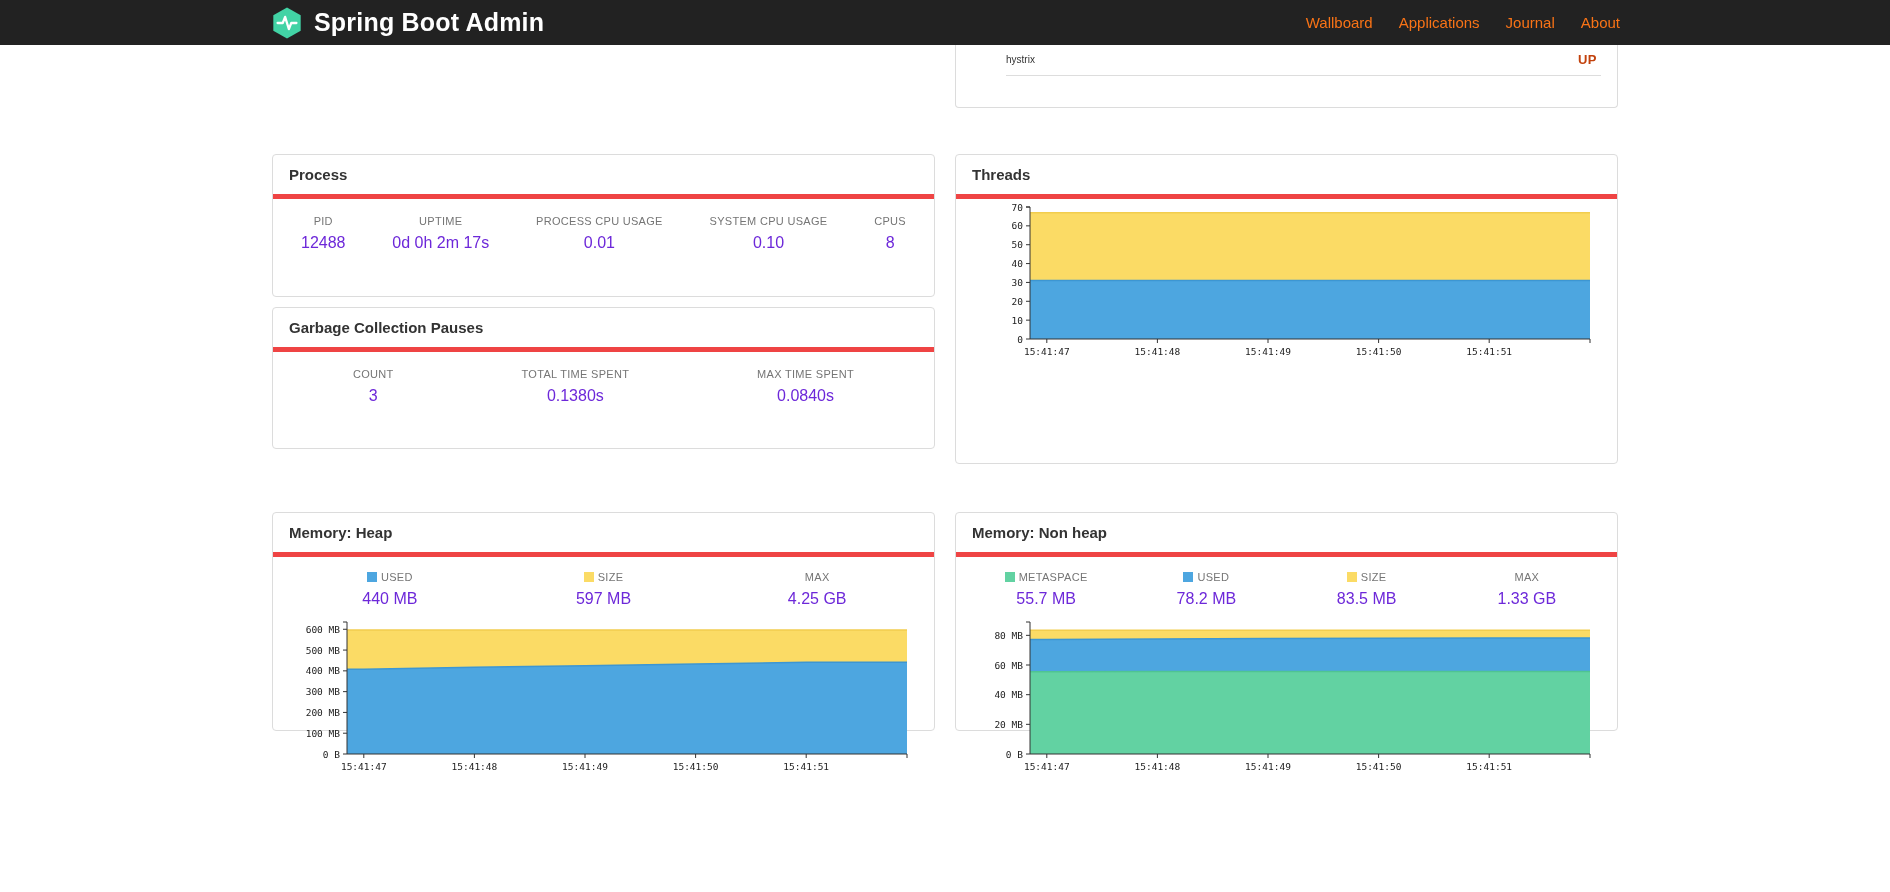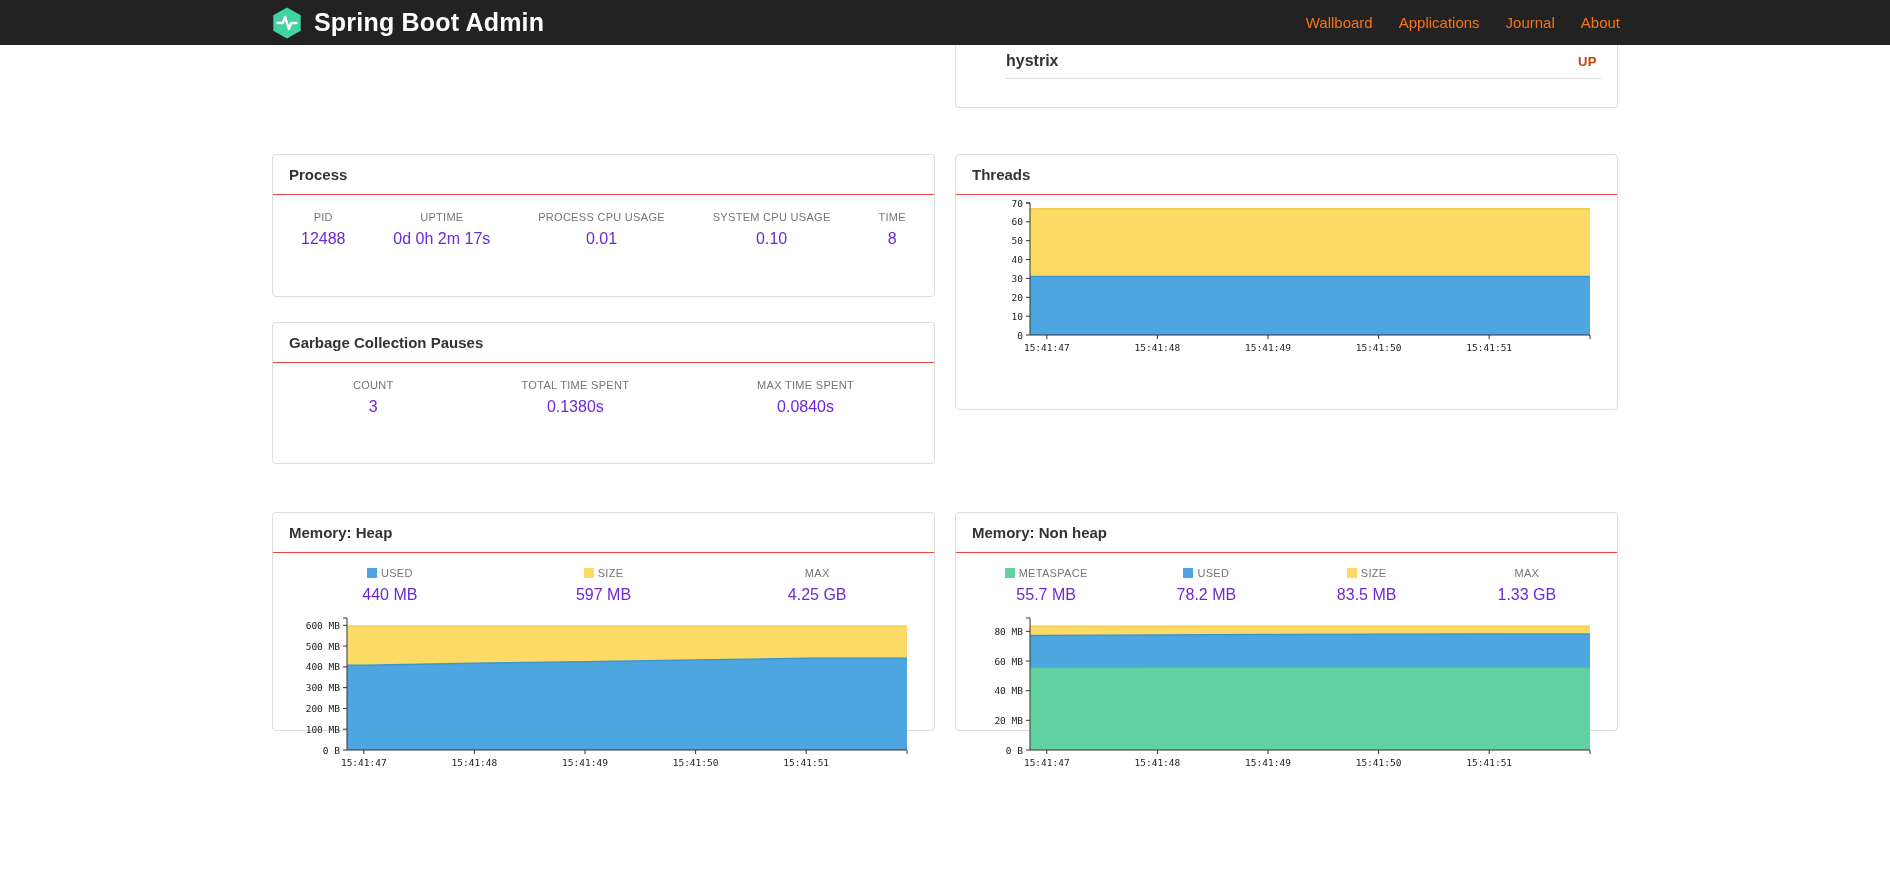--- a/index.html
+++ b/index.html
@@ -19,31 +19,31 @@
   
   .container { width: 1346px; margin: 0 auto; }
   .row { display: flex; gap: 20px; }
   .col { width: 663px; flex: 0 0 663px; }
   .row1 { margin-top: 46px; }
   .row2 { margin-top: 48px; }
 
   
   .card { background: #fff; border: 1px solid #dcdcdc; border-radius: 4px; width: 663px; }
   .card-header { padding: 11px 16px; font-size: 15px; font-weight: 700; color: #333;
-    border-bottom: 1px solid #ef4444; }
+    border-bottom: 5px solid #ef4444; }
   .partial-card { height: 63px; border-top: none; border-radius: 0 0 4px 4px; }
   .process-card { height: 143px; }
-  .gc-card { height: 142px; margin-top: 25px; }
-  .threads-card { height: 256px; }
+  .gc-card { height: 142px; margin-top: 10px; }
+  .threads-card { height: 310px; }
   .mem-card { height: 219px; }
 
   
   .health-row { display: flex; justify-content: space-between; align-items: center;
     margin: 0 16px 0 50px; padding: 7px 4px 8px 0; border-bottom: 1px solid #ddd; }
-  .health-name { font-size: 16px; font-weight: 700; color: #333; }
+  .health-name { font-size: 10px; font-weight: 400; color: #333; }
   .health-status { font-size: 13px; font-weight: 700; letter-spacing: 0.5px; }
 
   
   .metric-row { display: flex; justify-content: space-between; padding: 16px 28px 0; text-align: center; }
   .metric-row.gc { padding: 16px 80px 0; }
   .legend-row { display: flex; padding: 14px 10px 6px; text-align: center; }
   .legend-row .metric { flex: 1; }
   .m-label { font-size: 11px; color: #757575; letter-spacing: 0.3px; margin-bottom: 7px; white-space: nowrap; }
   .m-value { font-size: 16px; color: #6d28d9; white-space: nowrap; }
   .swatch { display: inline-block; width: 10px; height: 10px; margin-right: 4px; vertical-align: -1px; }
@@ -104,21 +104,21 @@
           </div>
           <div class="metric">
             <div class="m-label">PROCESS CPU USAGE</div>
             <div class="m-value">0.01</div>
           </div>
           <div class="metric">
             <div class="m-label">SYSTEM CPU USAGE</div>
             <div class="m-value">0.10</div>
           </div>
           <div class="metric">
-            <div class="m-label">TIME</div>
+            <div class="m-label">CPUS</div>
             <div class="m-value">8</div>
           </div>
         </div>
       </section>
 
       <section class="card gc-card">
         <h2 class="card-header">Garbage Collection Pauses</h2>
         <div class="metric-row gc">
           <div class="metric">
             <div class="m-label">COUNT</div>

